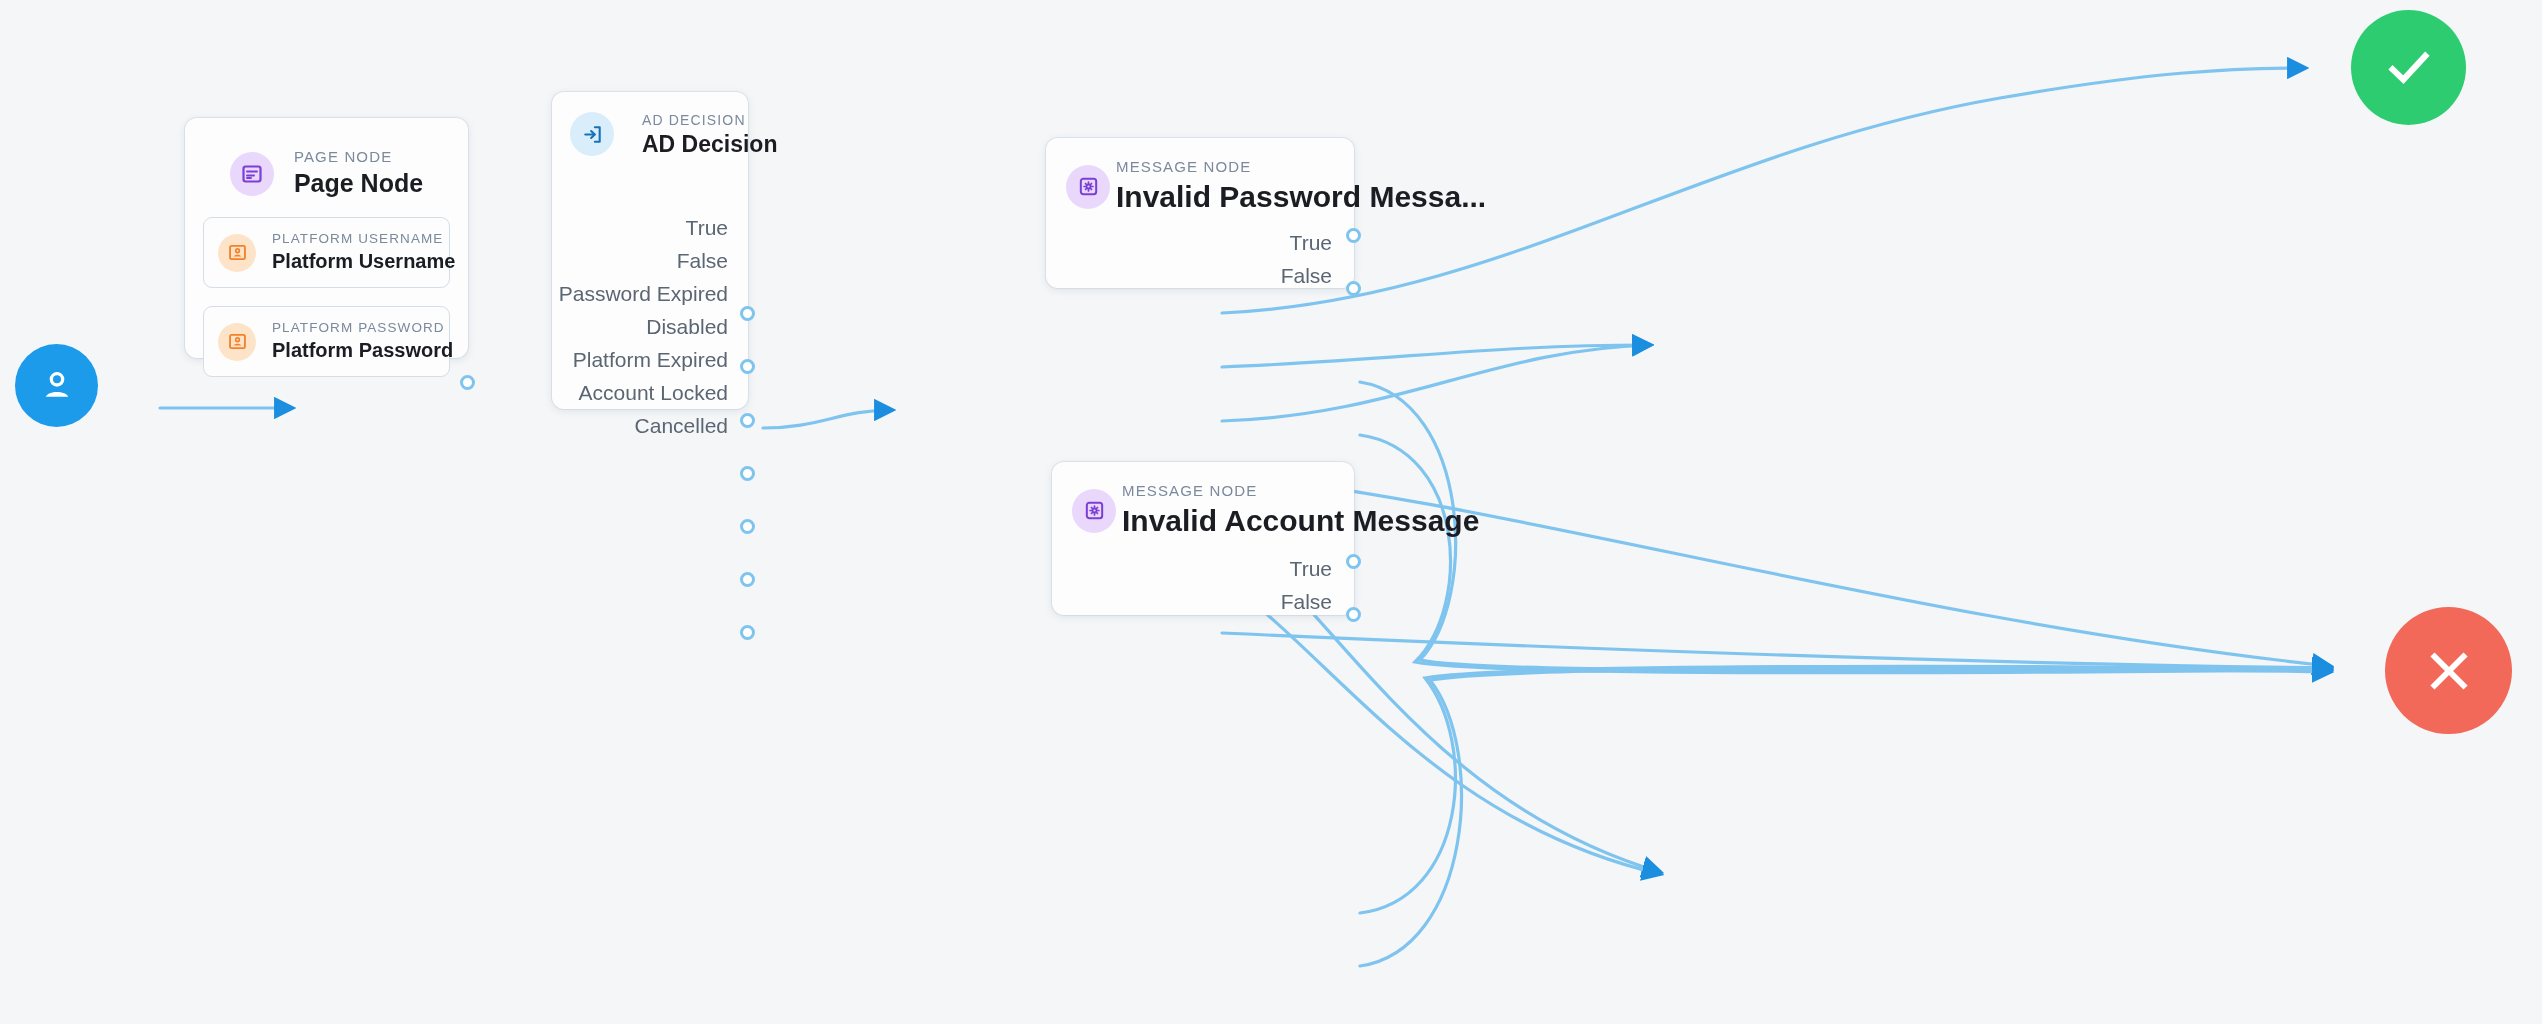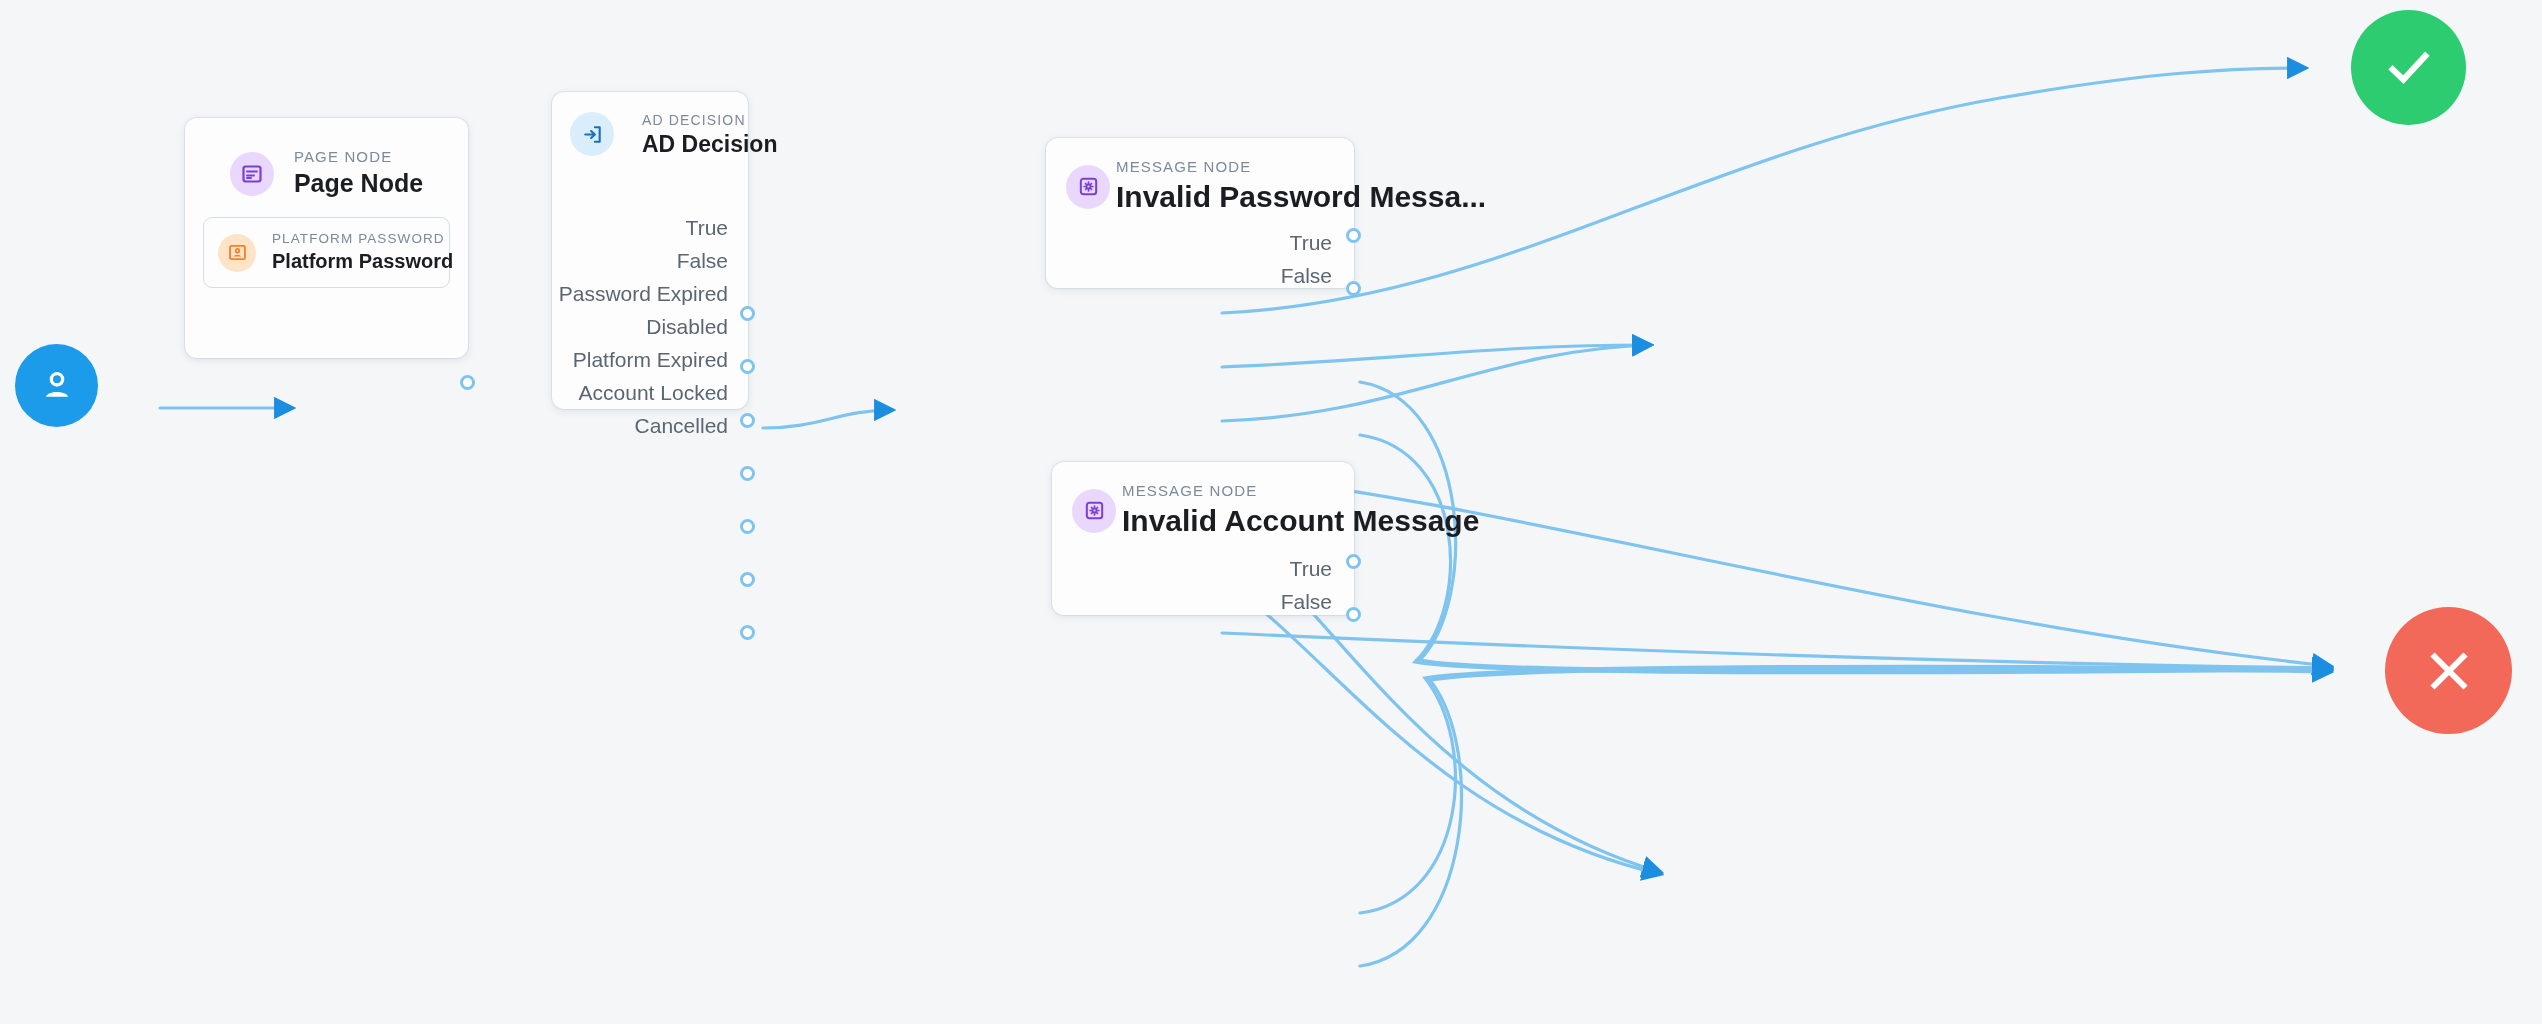--- a/index.html
+++ b/index.html
@@ -207,20 +207,33 @@
           <rect x="3.5" y="4.5" width="17" height="15" rx="2.2" fill="none" stroke="#7b3fd4" stroke-width="2.2"></rect>
           <path d="M7 9.5 H 17 M 7 13.5 H 14 M 7 16 H 11" stroke="#7b3fd4" stroke-width="1.9" stroke-linecap="round"></path>
         </svg>
       </span>
       <span class="node-head-text">
         <span class="kicker">PAGE NODE</span>
         <span class="title">Page Node</span>
       </span>
     </div>
 
+    <div class="field">
+      <span class="node-badge badge-orange">
+        <svg width="21" height="21" viewBox="0 0 24 24">
+          <rect x="3.5" y="4.5" width="17" height="15" rx="1.6" fill="none" stroke="#f4812a" stroke-width="2.1"></rect>
+          <circle cx="12" cy="10" r="2.1" fill="none" stroke="#f4812a" stroke-width="1.9"></circle>
+          <path d="M7.6 16.6 C 9 13.9, 15 13.9, 16.4 16.6 Z" fill="#f4812a"></path>
+        </svg>
+      </span>
+      <span class="node-head-text">
+        <span class="kicker">PLATFORM USERNAME</span>
+        <span class="title">Platform Username</span>
+      </span>
+    </div>
 
     <div class="field">
       <span class="node-badge badge-orange">
         <svg width="21" height="21" viewBox="0 0 24 24">
           <rect x="3.5" y="4.5" width="17" height="15" rx="1.6" fill="none" stroke="#f4812a" stroke-width="2.1"></rect>
           <circle cx="12" cy="10" r="2.1" fill="none" stroke="#f4812a" stroke-width="1.9"></circle>
           <path d="M7.6 16.6 C 9 13.9, 15 13.9, 16.4 16.6 Z" fill="#f4812a"></path>
         </svg>
       </span>
       <span class="node-head-text">

